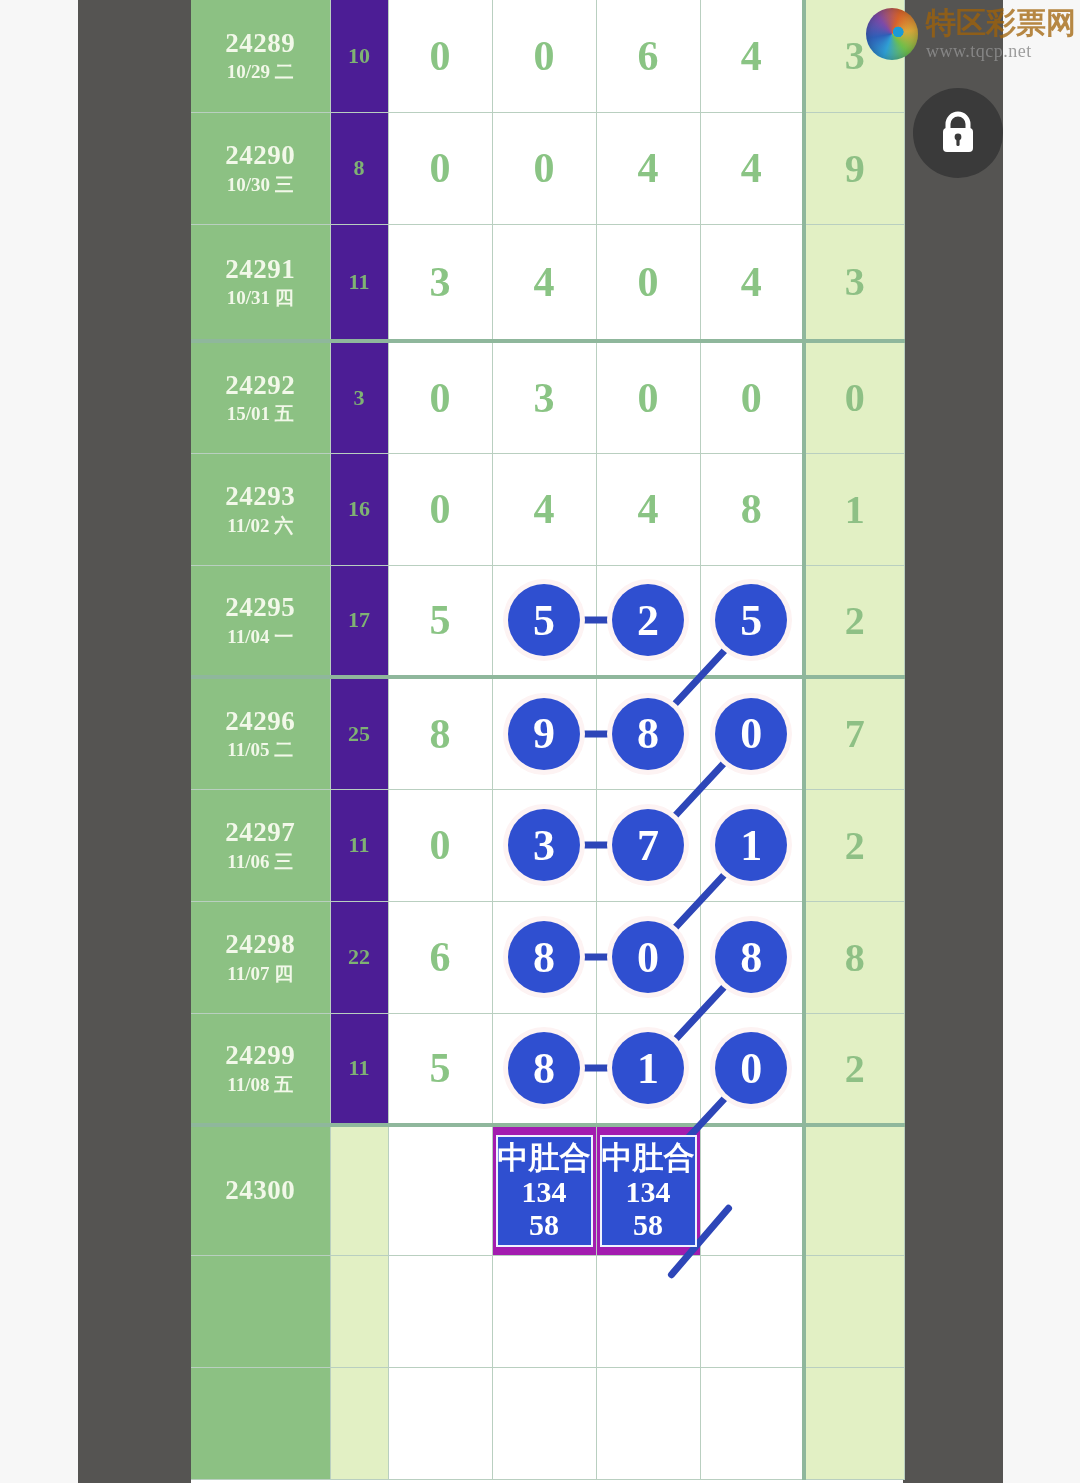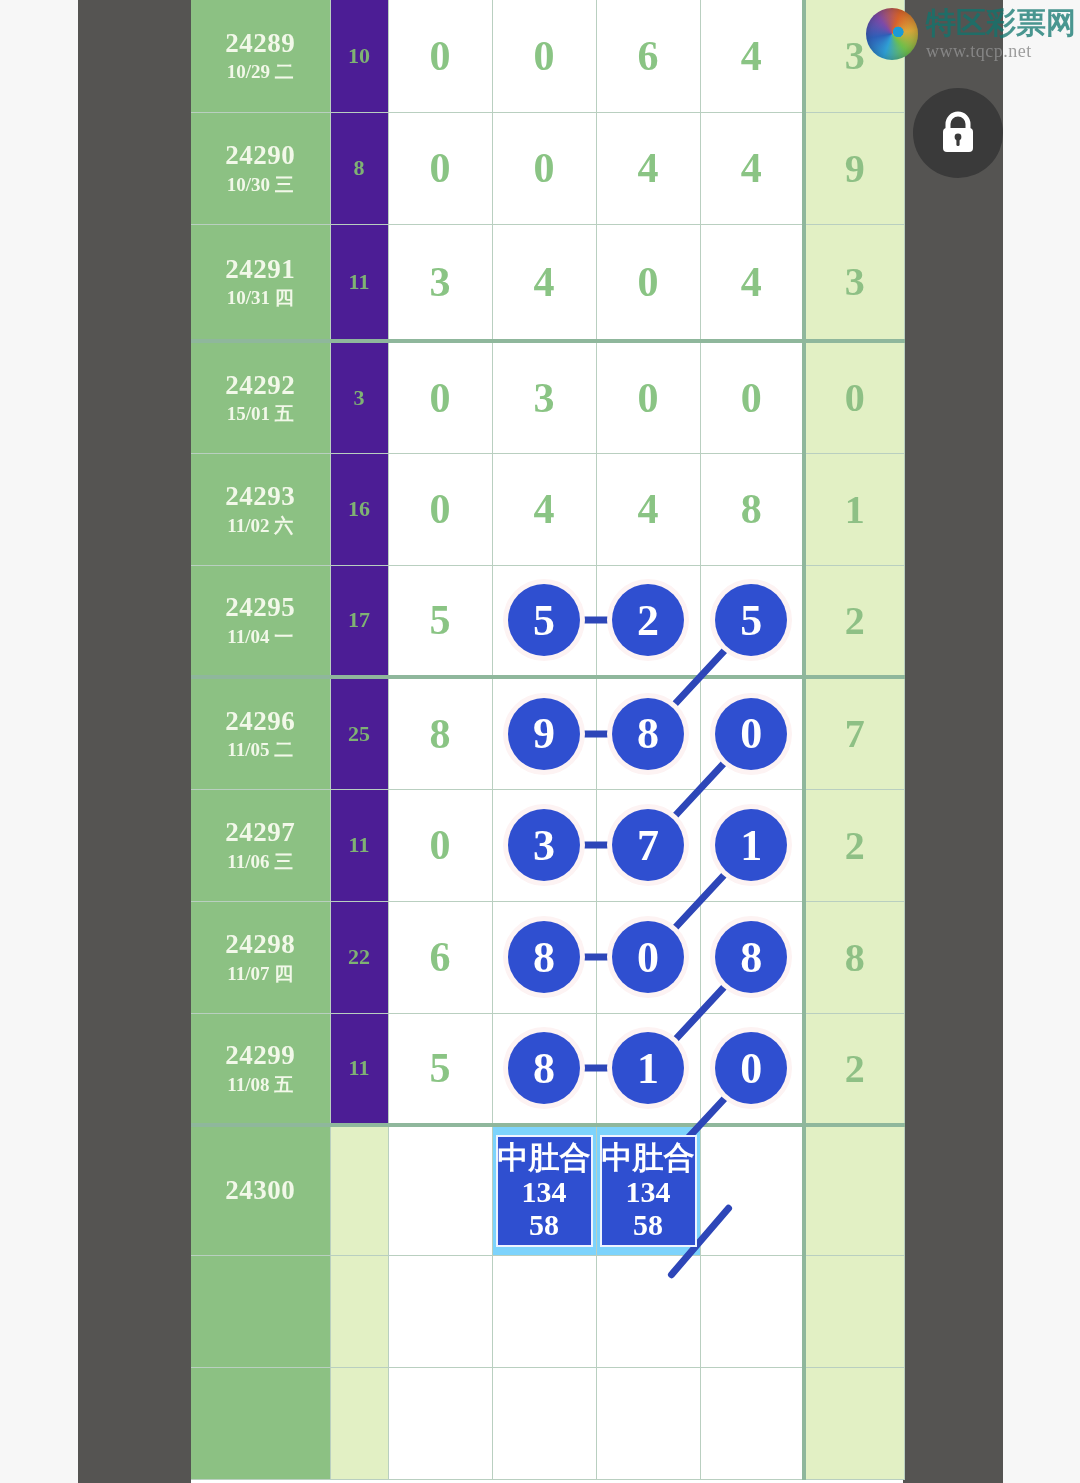--- a/index.html
+++ b/index.html
@@ -64,21 +64,21 @@
   .stub{
     position:absolute;right:-17px;top:50%;transform:translateY(-50%);
     width:34px;height:7px;background:#2d46b8;z-index:3;border-radius:1px;
   }
   
   #connectors{
     position:absolute;left:0;top:0;width:712px;height:1483px;
     pointer-events:none;z-index:4;
   }
   
-  td.fc{background:#7dd3fc;}
+  td.fc{background:#a21caf;}
   .fcbox{
     position:absolute;left:3px;top:8px;right:3px;bottom:8px;
     background:#2f4fd0;color:#ffffff;
     border:2px solid #eef3ff;
     display:flex;flex-direction:column;align-items:center;justify-content:center;
     z-index:6;line-height:1.12;
   }
   .fcbox .zh{font-size:31px;font-weight:bold;letter-spacing:0px;
     font-family:"DejaVu Sans","Liberation Sans",sans-serif;}
   .fcbox .n1{font-size:30px;font-weight:bold;}
@@ -92,21 +92,21 @@
     position:absolute;left:866px;top:4px;width:214px;height:60px;z-index:20;
     display:flex;align-items:center;gap:8px;
   }
   #wm-logo{width:52px;height:52px;border-radius:50%;flex:none;
     background:
       radial-gradient(circle at 62% 46%, #1b9ad6 0 12%, rgba(27,154,214,0) 13%),
       conic-gradient(from 20deg,#d7622a,#d9a83a,#6fbf4b,#2f9fd4,#2f5fb8,#7d4aa8,#d7622a);
     box-shadow:inset 0 0 10px rgba(0,0,0,.25);
   }
   #wm-text{display:flex;flex-direction:column;line-height:1;}
-  #wm-zh{font-size:30px;font-weight:bold;color:#0f766e;
+  #wm-zh{font-size:30px;font-weight:bold;color:#a16207;
     font-family:"DejaVu Sans","Liberation Sans",sans-serif;opacity:.75;}
   #wm-url{font-size:18px;color:#8e8e8e;margin-top:4px;letter-spacing:.5px;opacity:.85;}
 
   
   #lock-btn{
     position:absolute;left:913px;top:88px;width:90px;height:90px;border-radius:50%;
     background:#3a3a3a;z-index:20;display:flex;align-items:center;justify-content:center;
     cursor:pointer;
   }
 </style>

